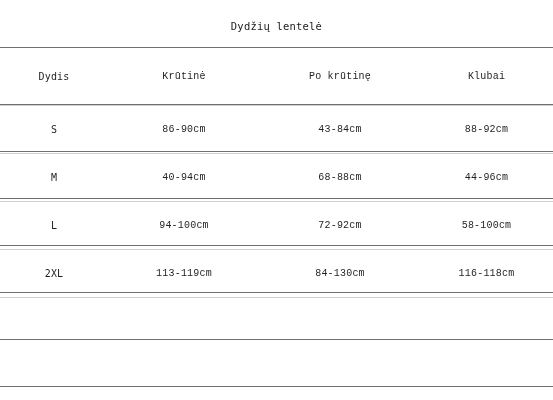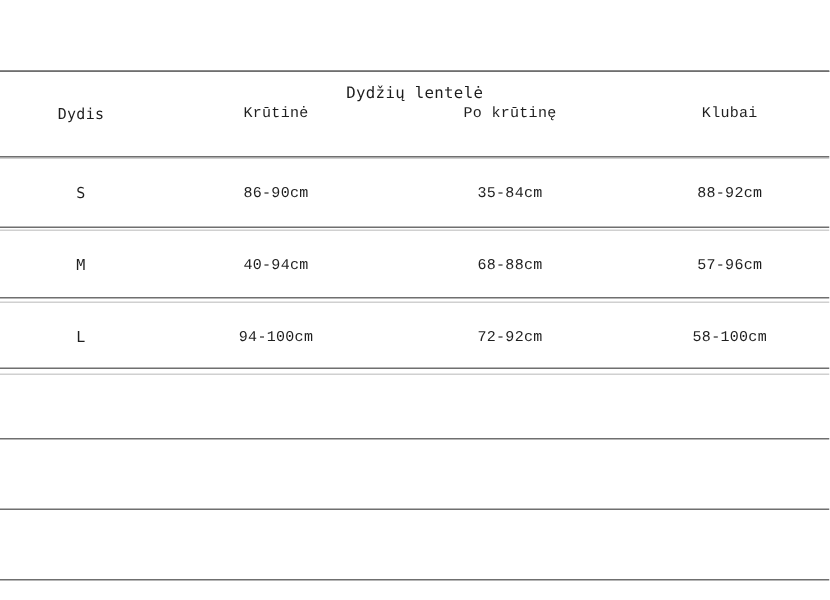--- a/index.html
+++ b/index.html
@@ -26,21 +26,20 @@
   .chart-title {
     position: absolute;
     top: 20px;
     left: 0;
     width: 553px;
     text-align: center;
     font-size: 10.5px;
     letter-spacing: 0.2px;
     color: #1c1c1c;
     white-space: nowrap;
-    margin-top: 36px;
   }
 
   .size-table {
     position: absolute;
     top: 47px;
     left: 0;
     width: 553px;
     border-collapse: collapse;
     table-layout: fixed;
   }
@@ -105,34 +104,40 @@
         <th class="cell-size">Dydis</th>
         <th class="cell-measure">Krūtinė</th>
         <th class="cell-measure">Po krūtinę</th>
         <th class="cell-measure">Klubai</th>
       </tr>
     </thead>
     <tbody>
       <tr>
         <td class="cell-size">S</td>
         <td class="cell-measure">86-90cm</td>
-        <td class="cell-measure">35-84cm</td>
+        <td class="cell-measure">43-84cm</td>
         <td class="cell-measure">88-92cm</td>
       </tr>
       <tr>
         <td class="cell-size">M</td>
         <td class="cell-measure">40-94cm</td>
         <td class="cell-measure">68-88cm</td>
-        <td class="cell-measure">57-96cm</td>
+        <td class="cell-measure">44-96cm</td>
       </tr>
       <tr>
         <td class="cell-size">L</td>
         <td class="cell-measure">94-100cm</td>
         <td class="cell-measure">72-92cm</td>
         <td class="cell-measure">58-100cm</td>
+      </tr>
+      <tr>
+        <td class="cell-size">2XL</td>
+        <td class="cell-measure">113-119cm</td>
+        <td class="cell-measure">84-130cm</td>
+        <td class="cell-measure">116-118cm</td>
       </tr>
     </tbody>
   </table>
 
   <div class="rule" style="top:47px;"></div>
   <div class="rule" style="top:104px;"></div>
   <div class="rule" style="top:151px;"></div>
   <div class="rule" style="top:198px;"></div>
   <div class="rule" style="top:245px;"></div>
   <div class="rule" style="top:292px;"></div>

